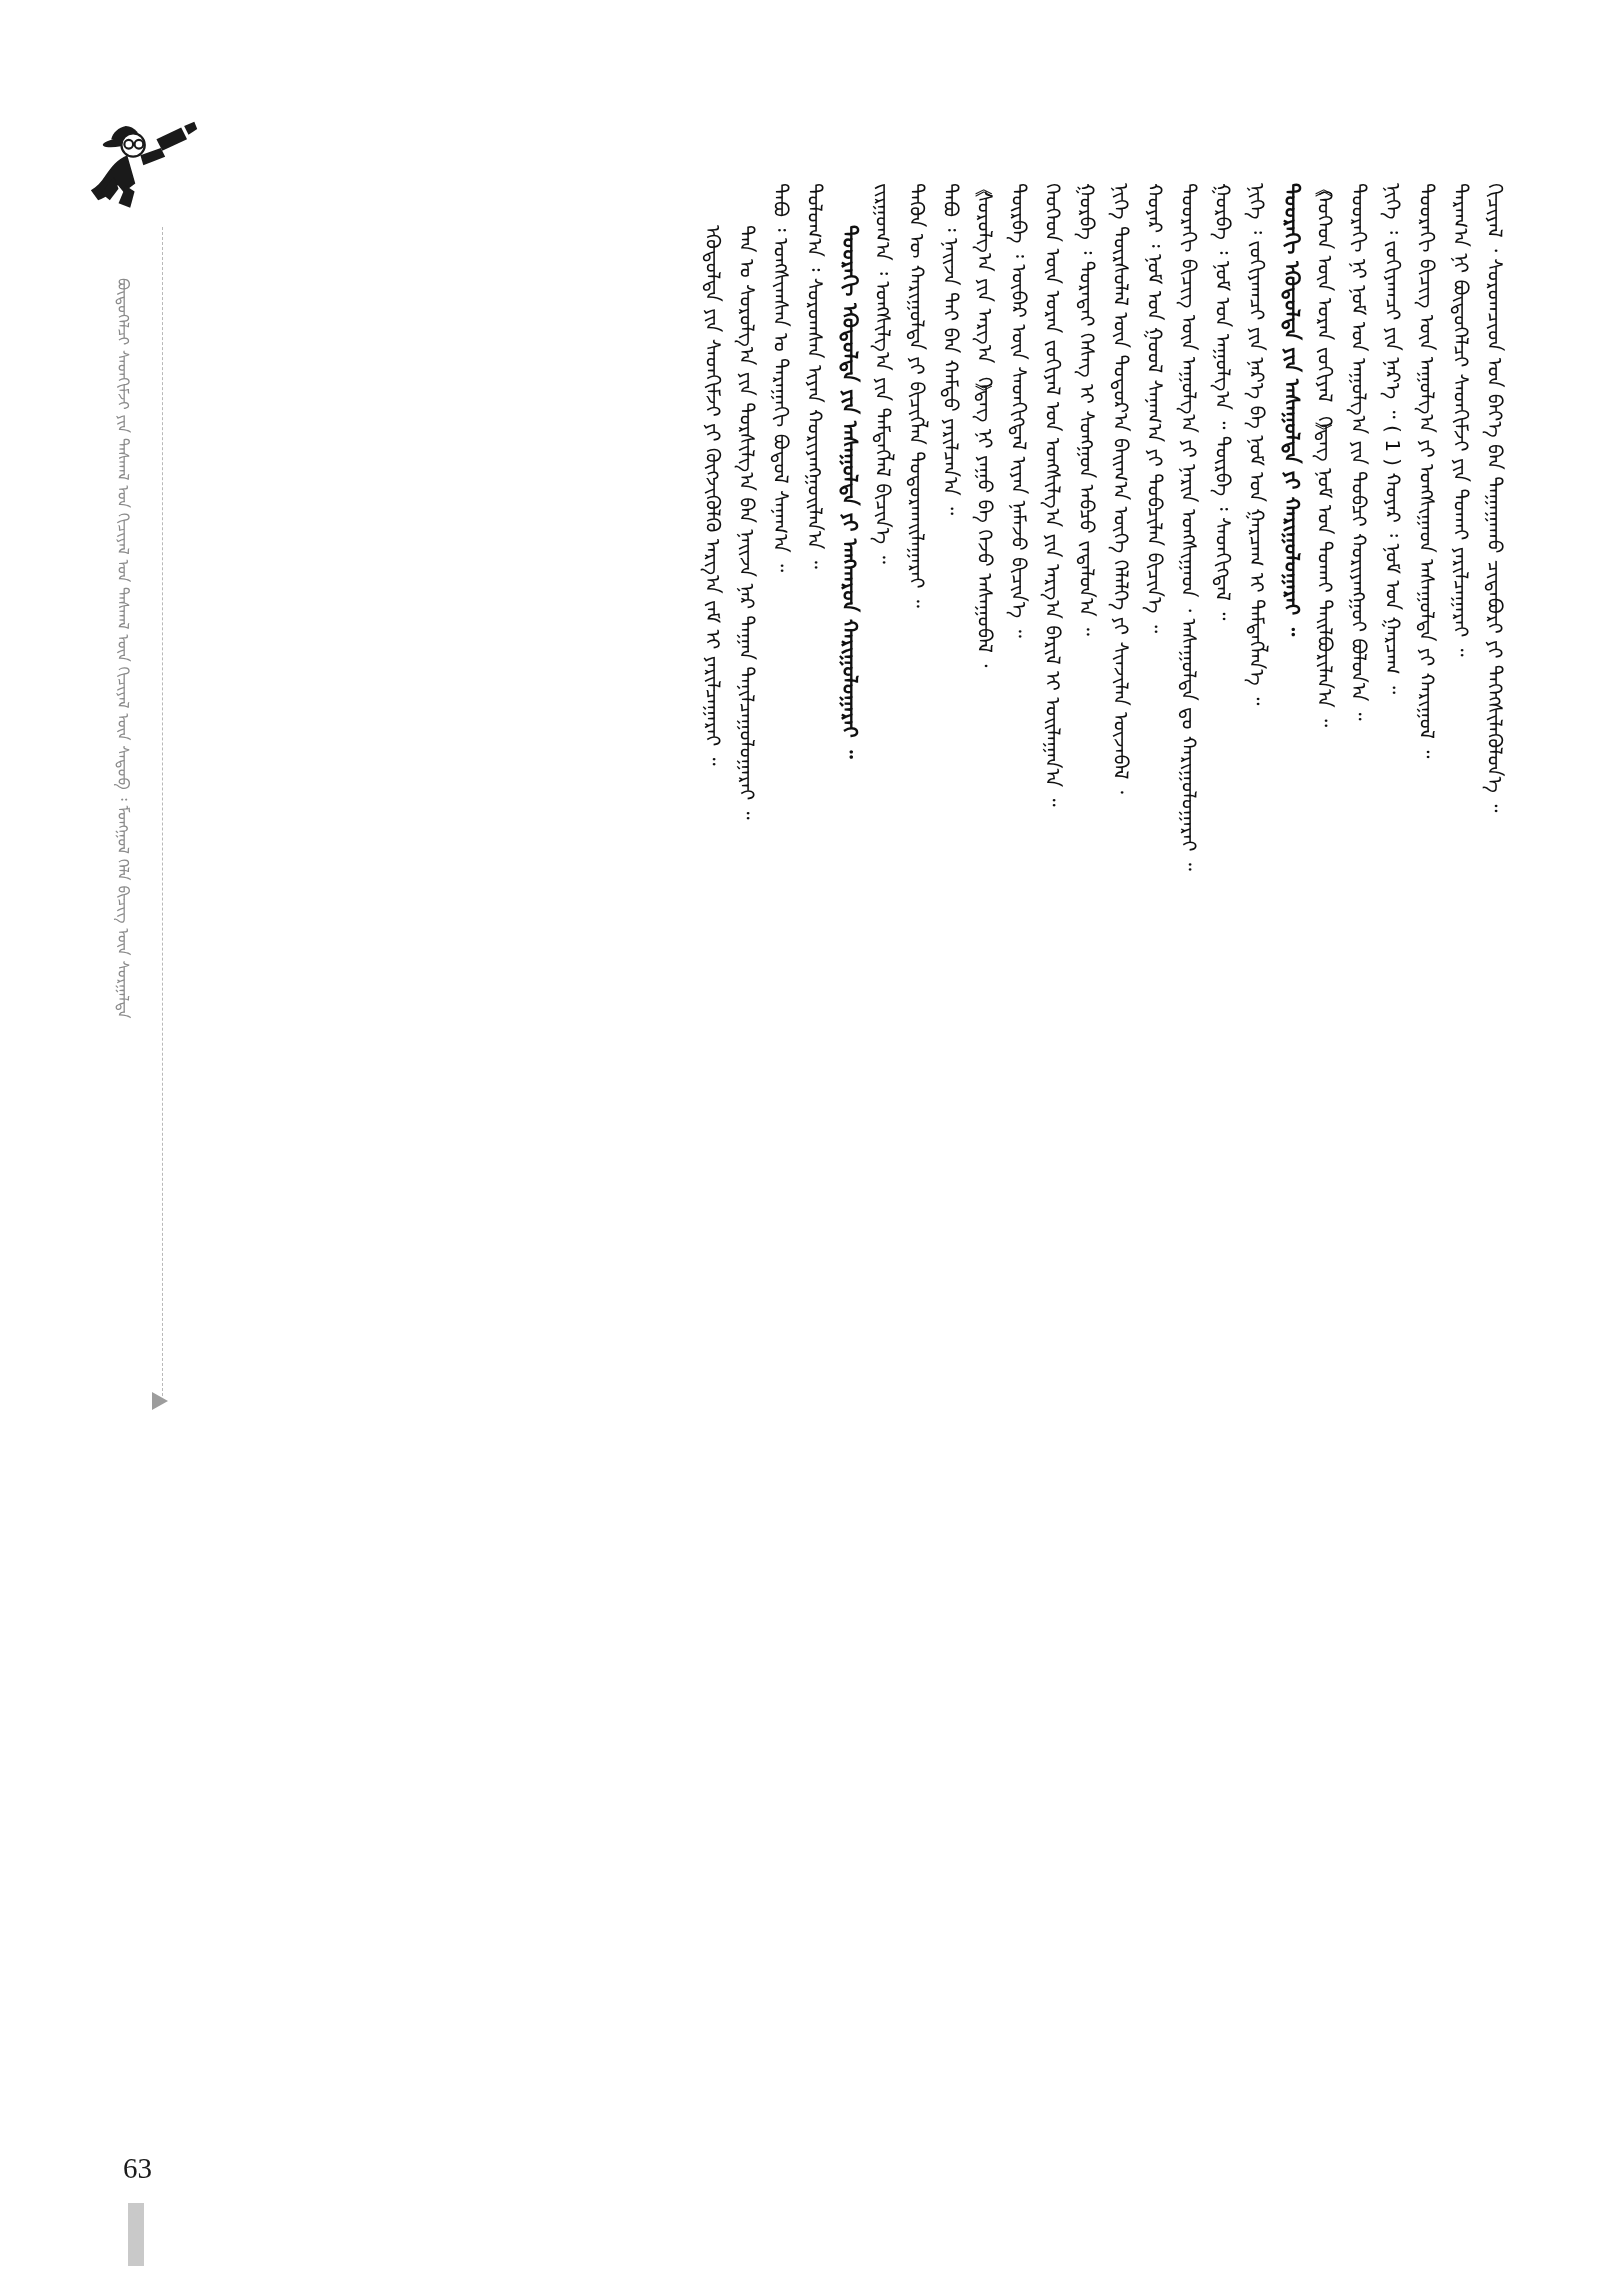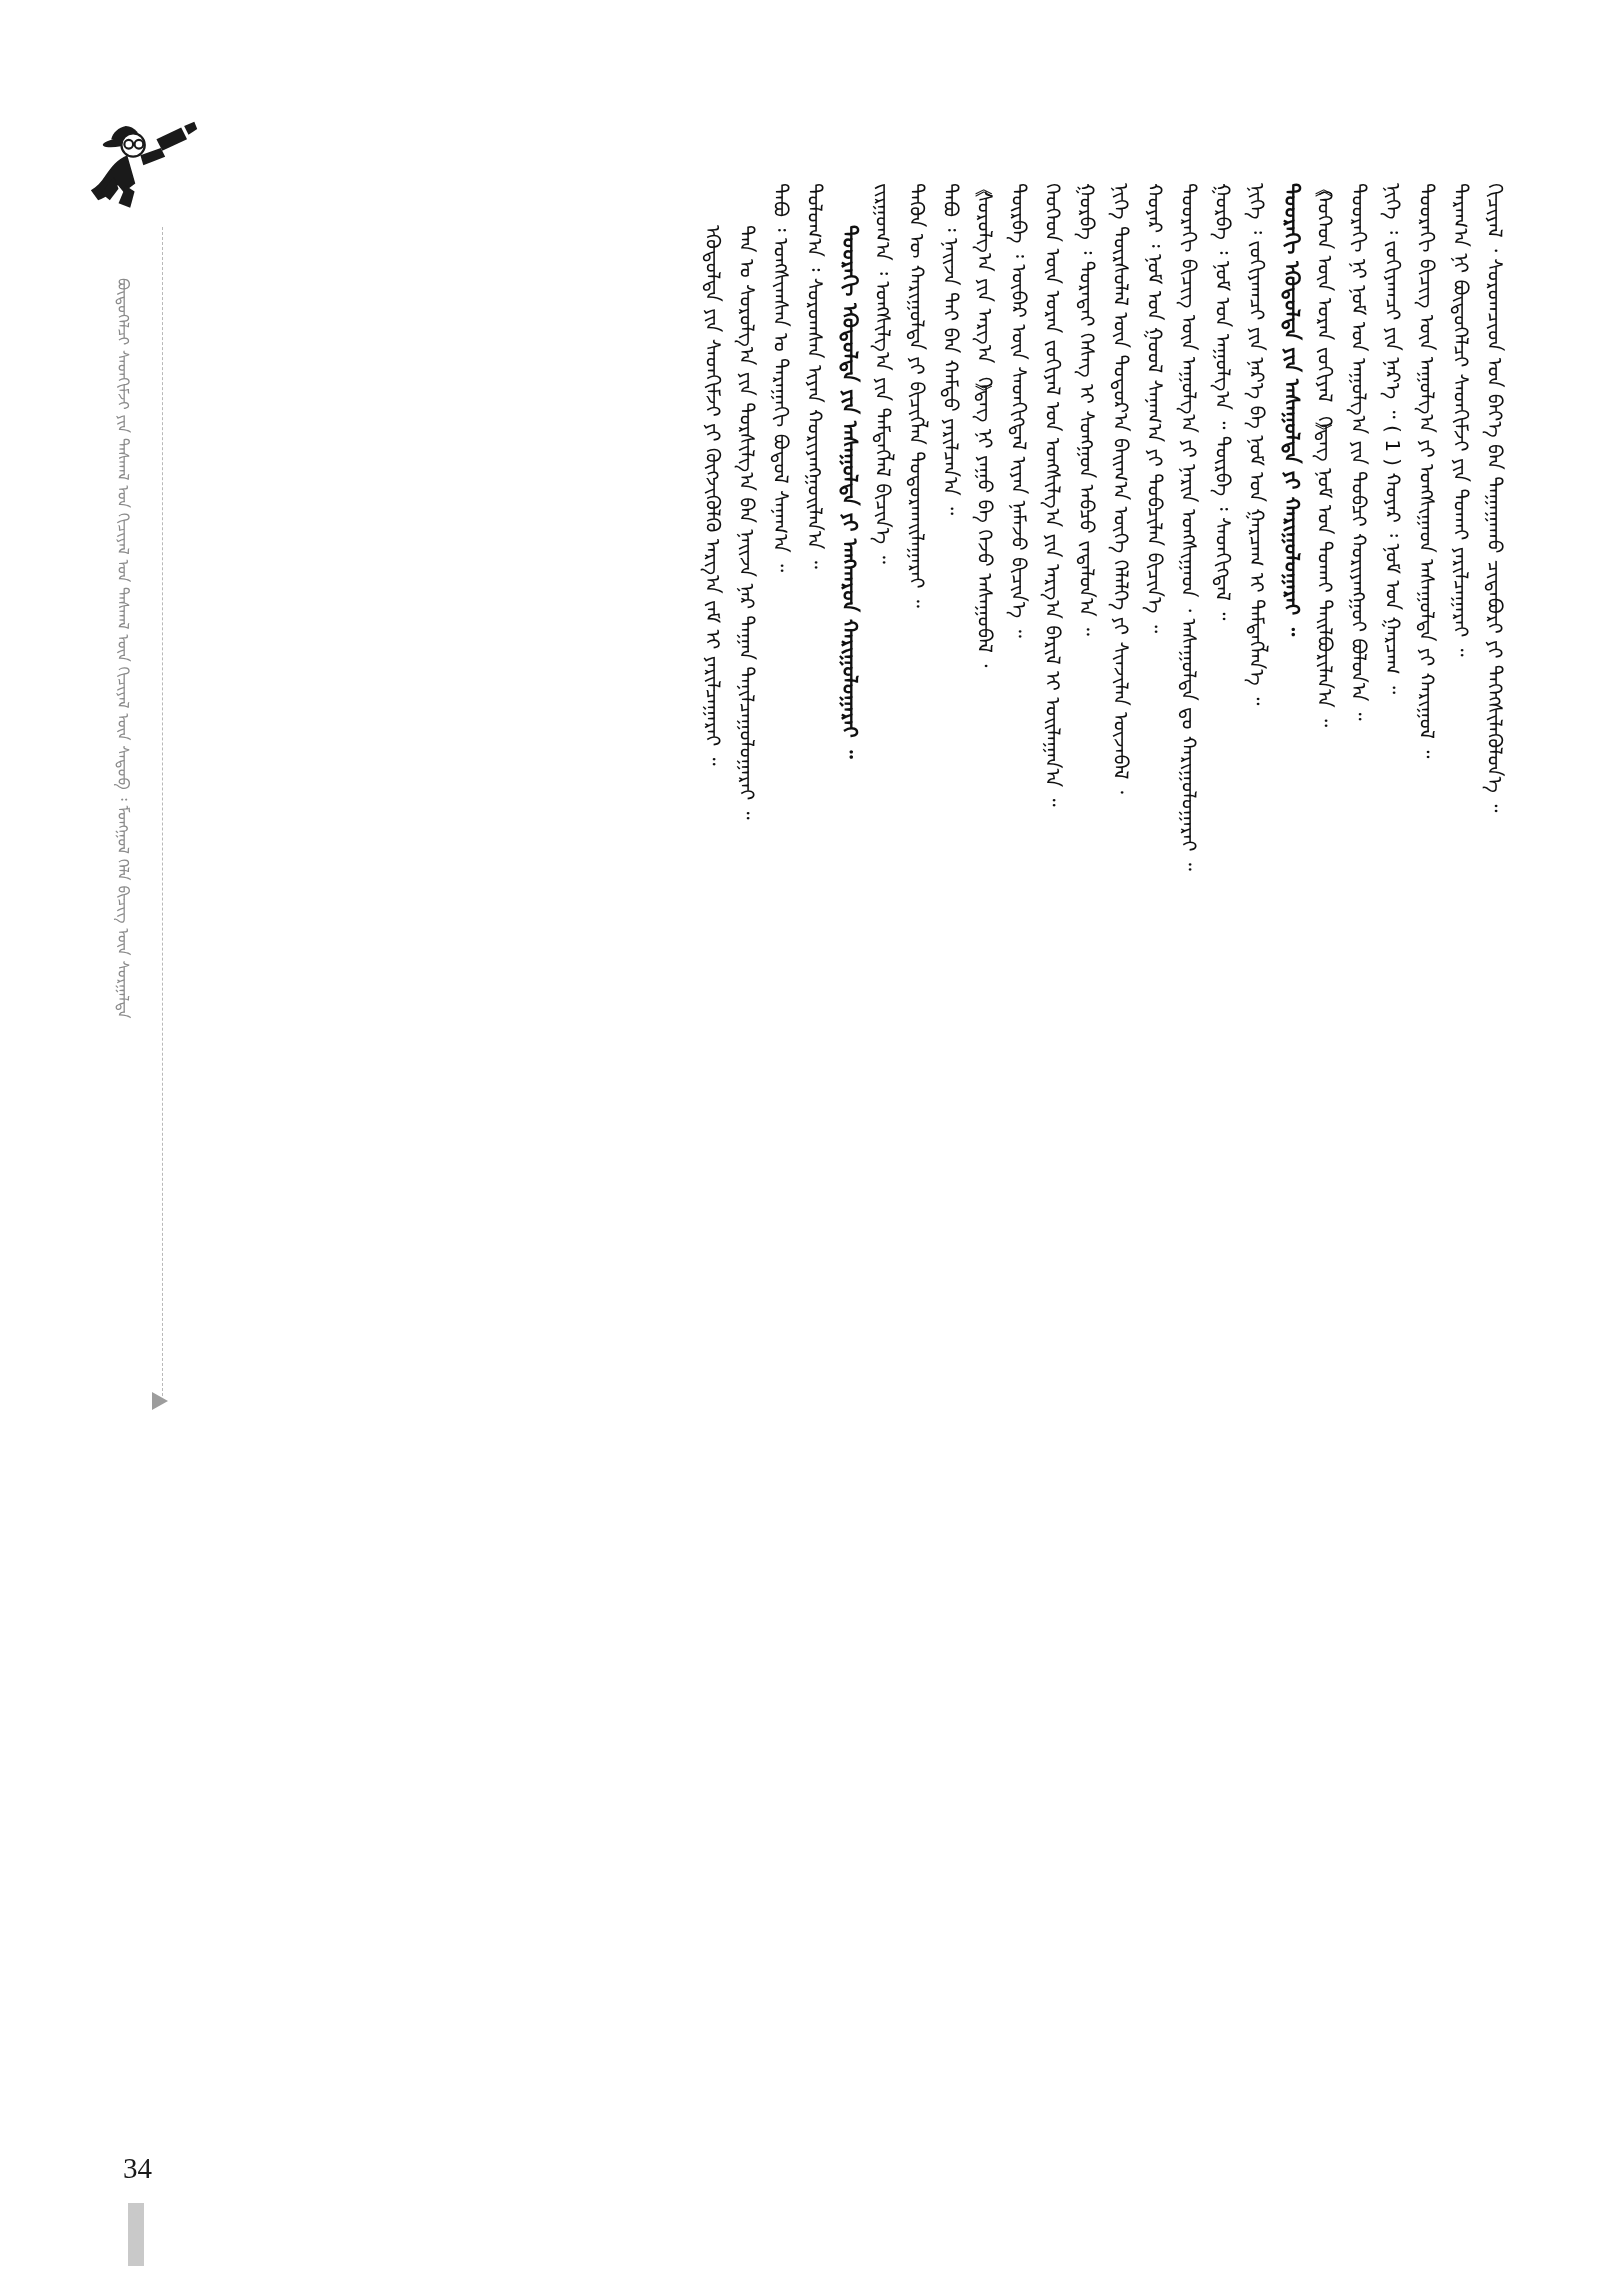--- a/index.html
+++ b/index.html
@@ -177,17 +177,17 @@
     <div class="col">ᠲᠠᠪᠤ ᠄ ᠨᠠᠢᠵᠠ ᠲᠠᠢ ᠪᠠᠨ ᠬᠠᠮᠲᠤ ᠶᠠᠷᠢᠯᠴᠠᠨ᠎ᠠ ᠃</div>
     <div class="col">ᠲᠡᠭᠦᠨ ᠦ ᠬᠠᠷᠢᠭᠤᠯᠲᠠ ᠶᠢ ᠪᠢᠴᠢᠭᠯᠡᠨ ᠲᠣᠳᠣᠷᠬᠠᠢᠯᠠᠭᠠᠷᠠᠢ ᠃</div>
     <div class="col">ᠵᠢᠷᠭᠤᠭ᠎ᠠ ᠄ ᠤᠩᠰᠢᠯᠭ᠎ᠠ ᠶᠢᠨ ᠲᠡᠮᠳᠡᠭᠯᠡᠯ ᠪᠢᠴᠢᠨ᠎ᠡ ᠃</div>
     <div class="col heading indent">ᠳᠣᠣᠷᠠᠬᠢ ᠡᠭᠦᠳᠦᠯᠲᠡ ᠶᠢᠨ ᠠᠰᠠᠭᠤᠯᠲᠠ ᠶᠢ ᠠᠩᠬᠠᠷᠤᠨ ᠬᠠᠷᠢᠭᠤᠯᠤᠭᠠᠷᠠᠢ ᠃</div>
     <div class="col">ᠳᠣᠯᠣᠭ᠎ᠠ ᠄ ᠰᠤᠷᠤᠭᠰᠠᠨ ᠢᠶᠠᠨ ᠬᠤᠷᠢᠶᠠᠩᠭᠤᠢᠯᠠᠨ᠎ᠠ ᠃</div>
     <div class="col">ᠲᠠᠪᠤ ᠄ ᠤᠩᠰᠢᠭᠰᠠᠨ ᠤ ᠳᠠᠷᠠᠭᠠᠬᠢ ᠪᠣᠳᠣᠯ ᠰᠠᠨᠠᠭ᠎ᠠ ᠃</div>
     <div class="col indent">ᠲᠠᠨ ᠤ ᠰᠤᠷᠤᠯᠭ᠎ᠠ ᠶᠢᠨ ᠲᠤᠷᠰᠢᠯᠭ᠎ᠠ ᠪᠠᠨ ᠨᠠᠢᠵᠠ ᠨᠠᠷ ᠲᠠᠭᠠᠨ ᠲᠠᠨᠢᠯᠴᠠᠭᠤᠯᠤᠭᠠᠷᠠᠢ ᠃</div>
     <div class="col indent">ᠡᠭᠦᠳᠦᠯᠲᠡ ᠶᠢᠨ ᠰᠡᠳᠬᠢᠮᠵᠢ ᠶᠢ ᠬᠦᠭᠵᠢᠭᠦᠯᠬᠦ ᠠᠷᠭ᠎ᠠ ᠵᠠᠮ ᠢ ᠶᠠᠷᠢᠯᠴᠠᠭᠠᠷᠠᠢ ᠃</div>
   </div>
 
-  <div class="page-number">34</div>
+  <div class="page-number">63</div>
   <div class="footer-bar"></div>
 
 </div>
 
 
 </body></html>

